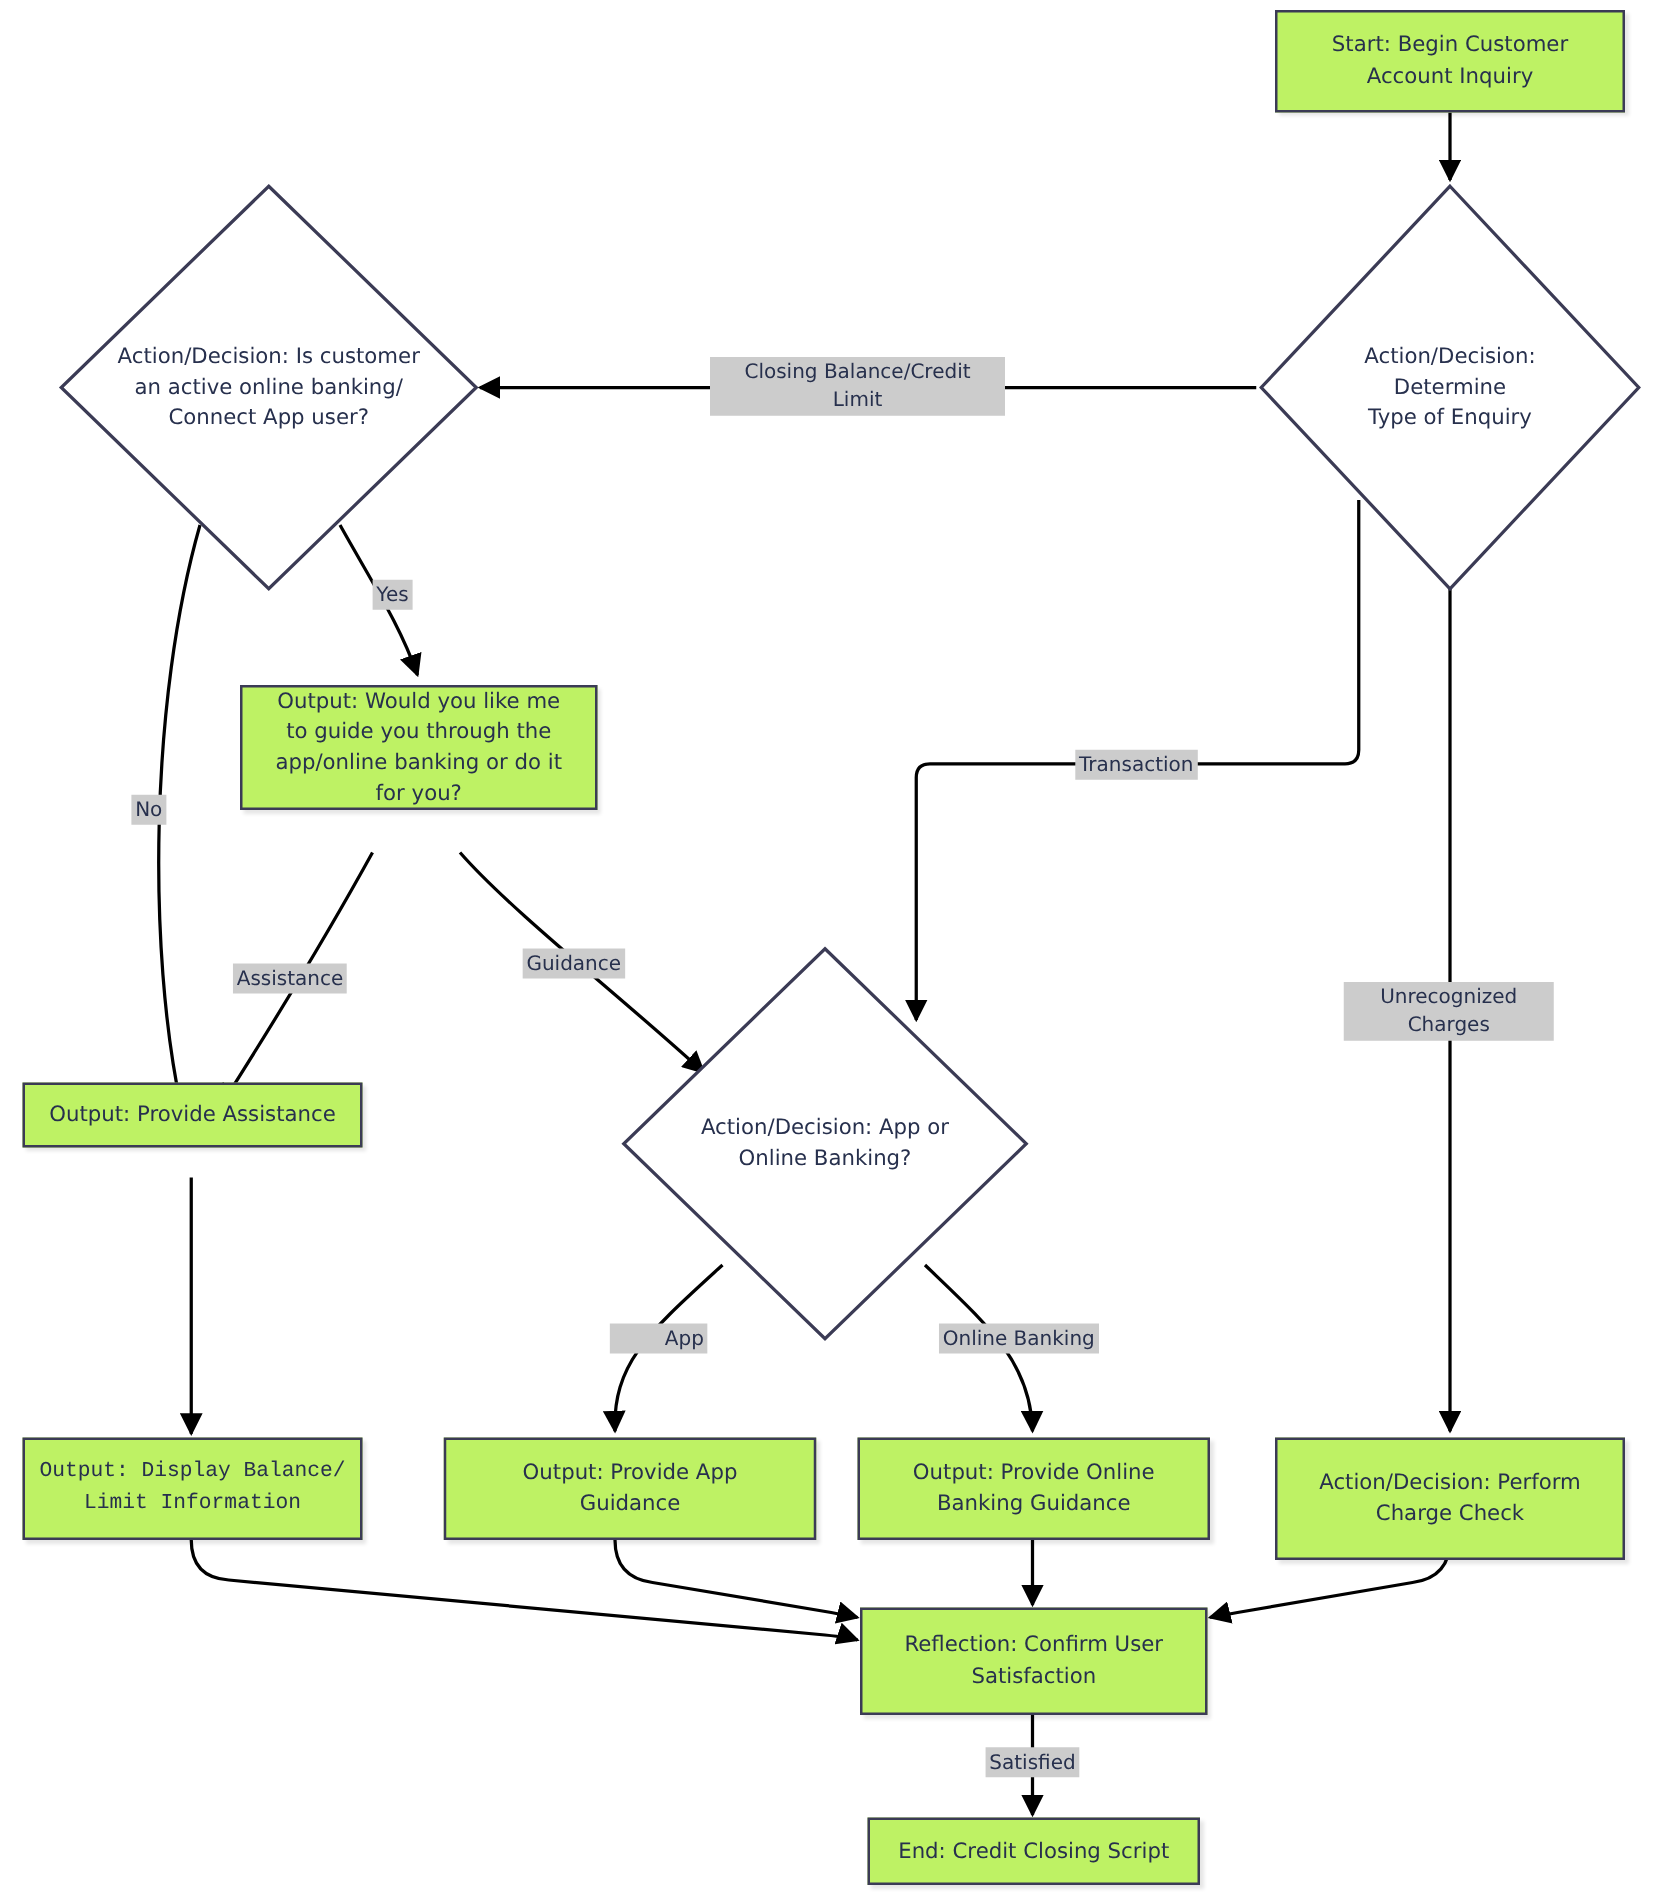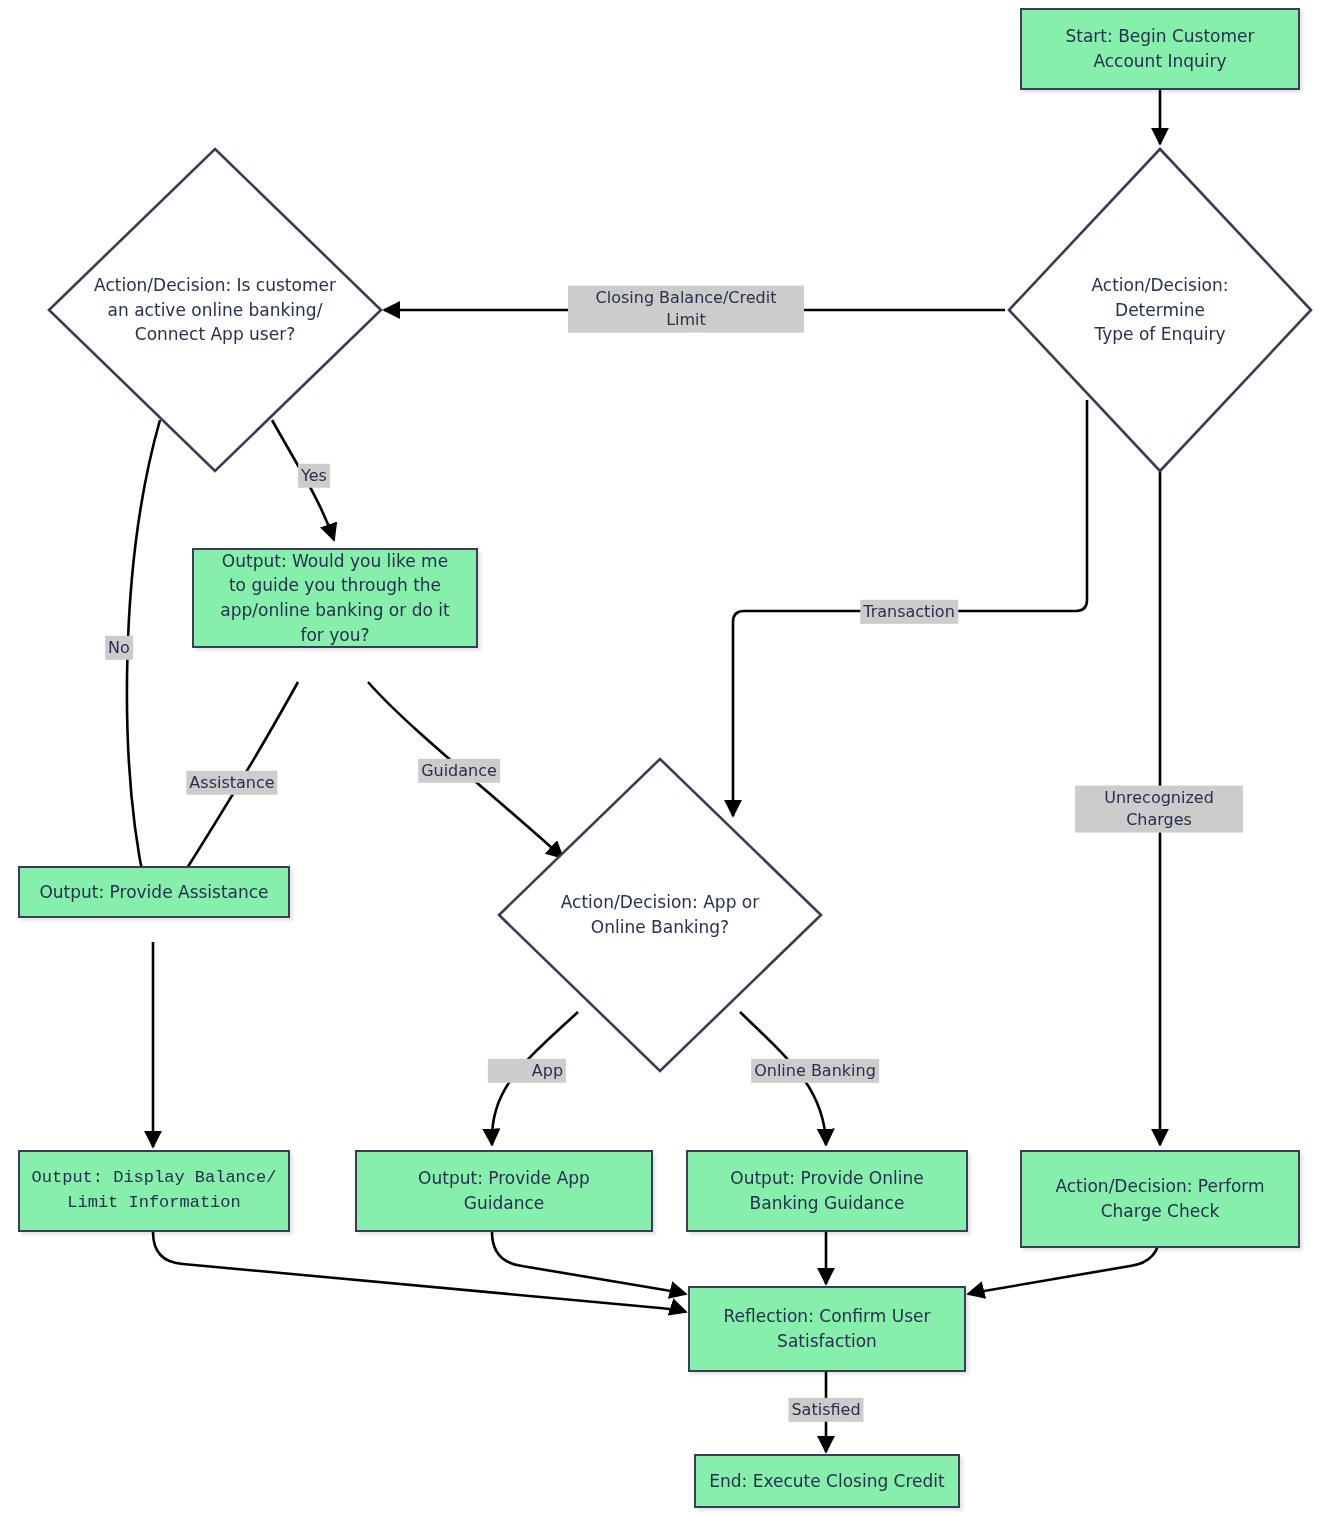--- a/index.html
+++ b/index.html
@@ -30,21 +30,21 @@
     display: flex;
     align-items: center;
     justify-content: center;
     text-align: center;
     color: #27304d;
     font-size: 17px;
     line-height: 1.45;
     z-index: 5;
   }
   .node.process {
-    background: #86efac;
+    background: #bef264;
     border: 2px solid #3b3b55;
     box-shadow: 3px 3px 3px rgba(0,0,0,0.10);
   }
   .node .label {
     padding: 0 10px;
     white-space: pre-line;
   }
   .node.decision {
     background: transparent;
     border: none;
@@ -182,21 +182,21 @@
     <span class="label">Action/Decision: Perform
 Charge Check</span>
   </div>
 
   <div class="node process" style="left:688px; top:1286px; width:278px; height:86px;">
     <span class="label">Reflection: Confirm User
 Satisfaction</span>
   </div>
 
   <div class="node process" style="left:694px; top:1454px; width:266px; height:54px;">
-    <span class="label">End: Execute Closing Credit</span>
+    <span class="label">End: Credit Closing Script</span>
   </div>
 
   <div class="edge-label" style="left:686px; top:309px; width:230px;">Closing Balance/Credit
 Limit</div>
 
   <div class="edge-label" style="left:314px; top:476px;">Yes</div>
 
   <div class="edge-label" style="left:119px; top:648px;">No</div>
 
   <div class="edge-label" style="left:909px; top:612px;">Transaction</div>

